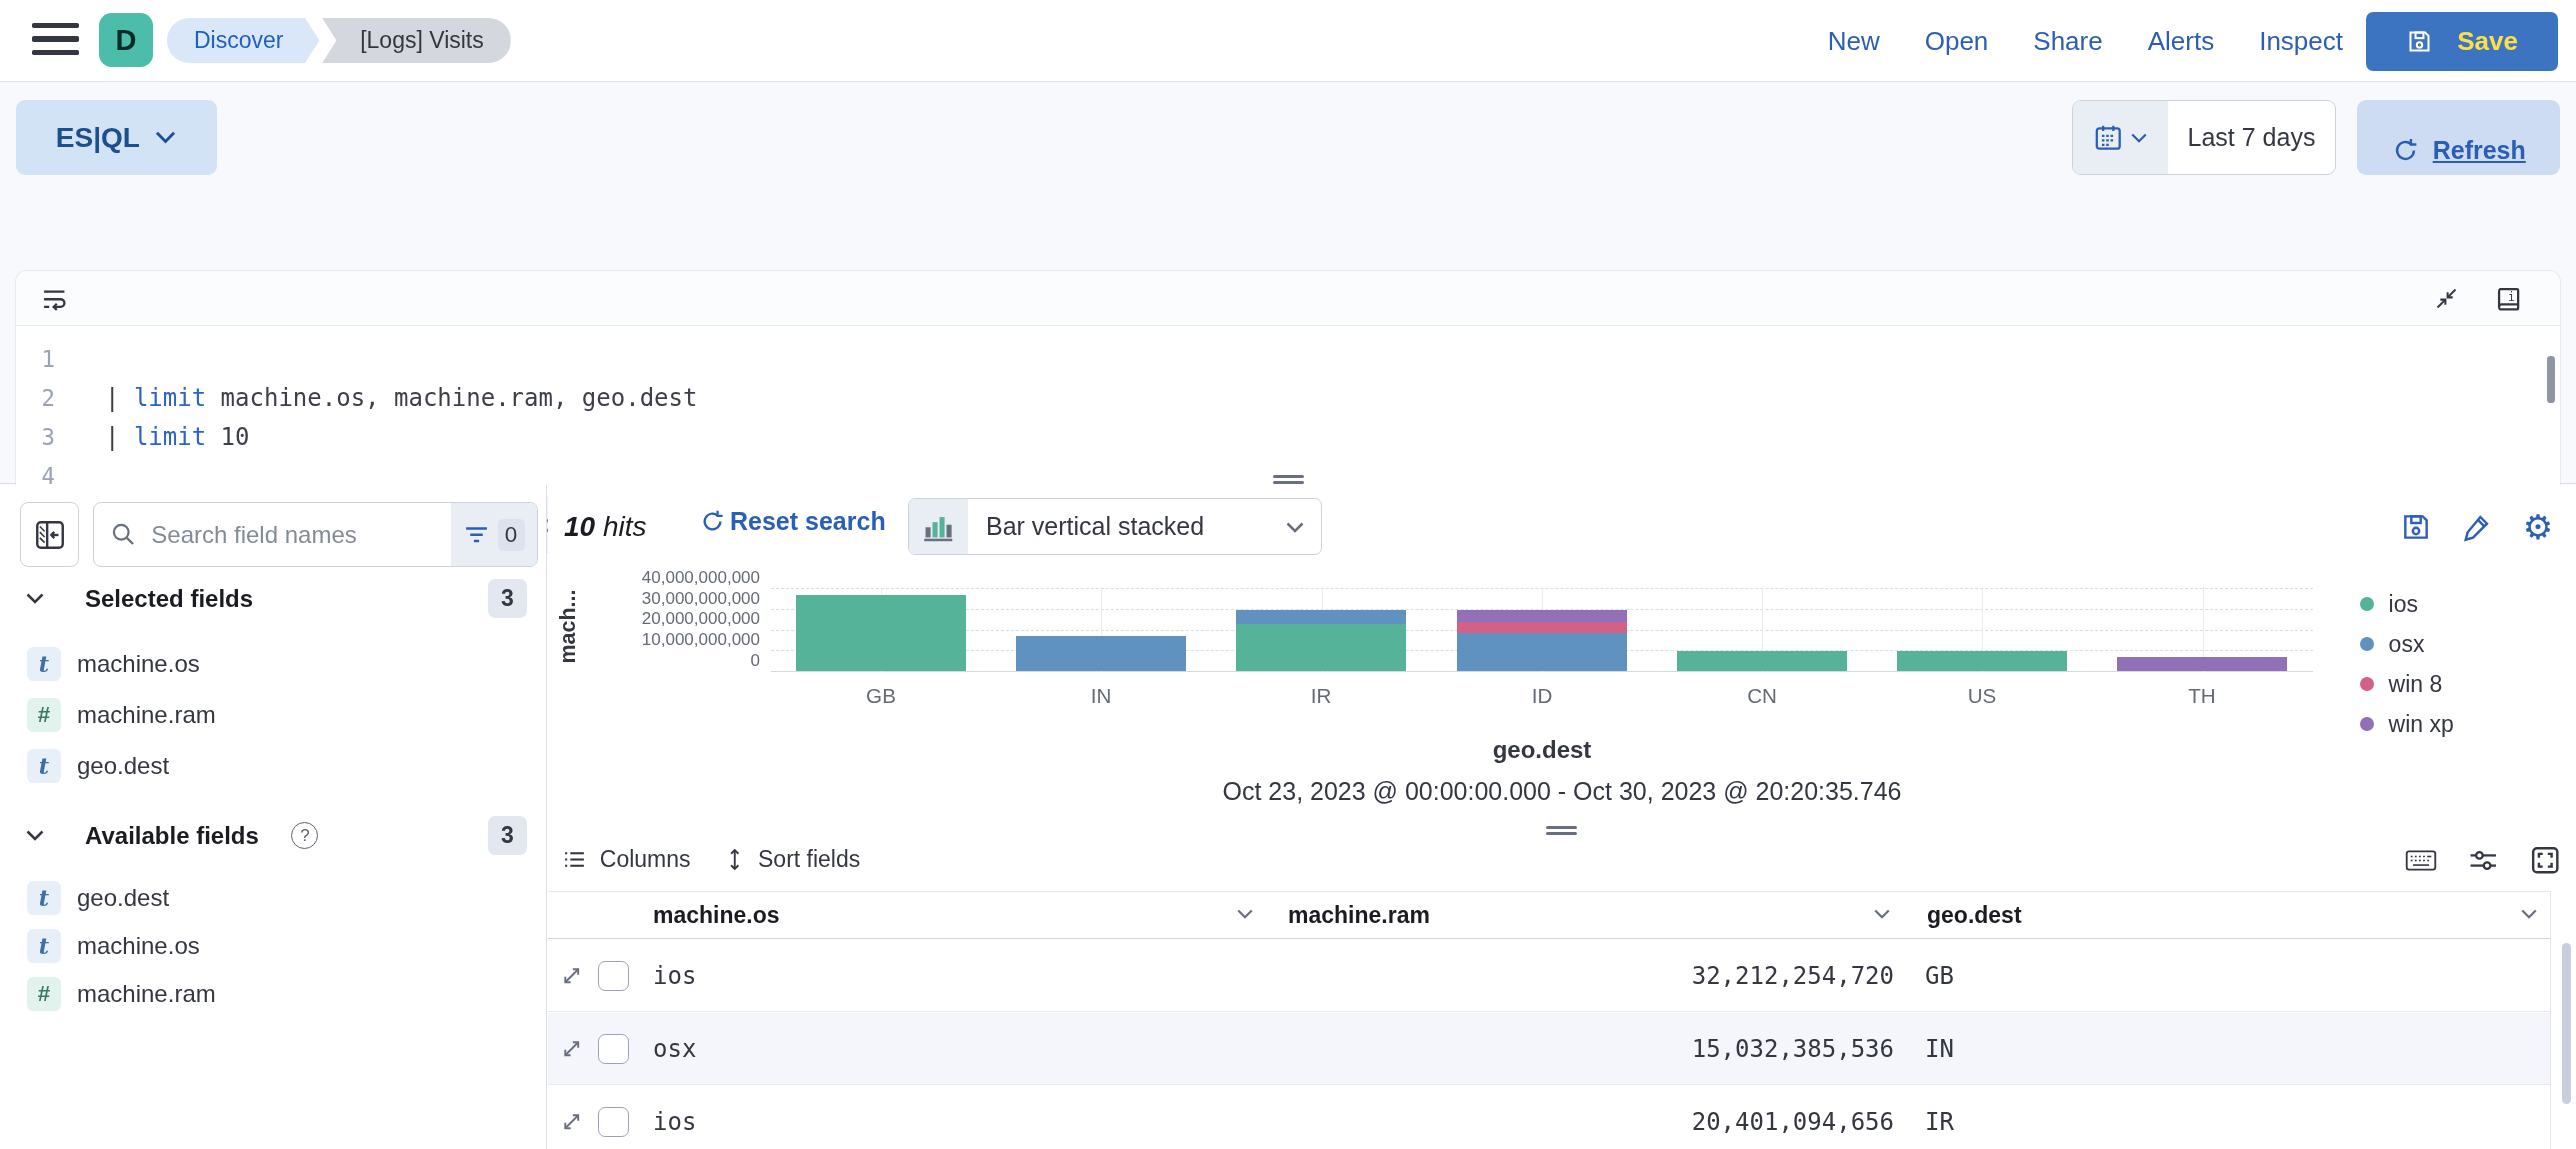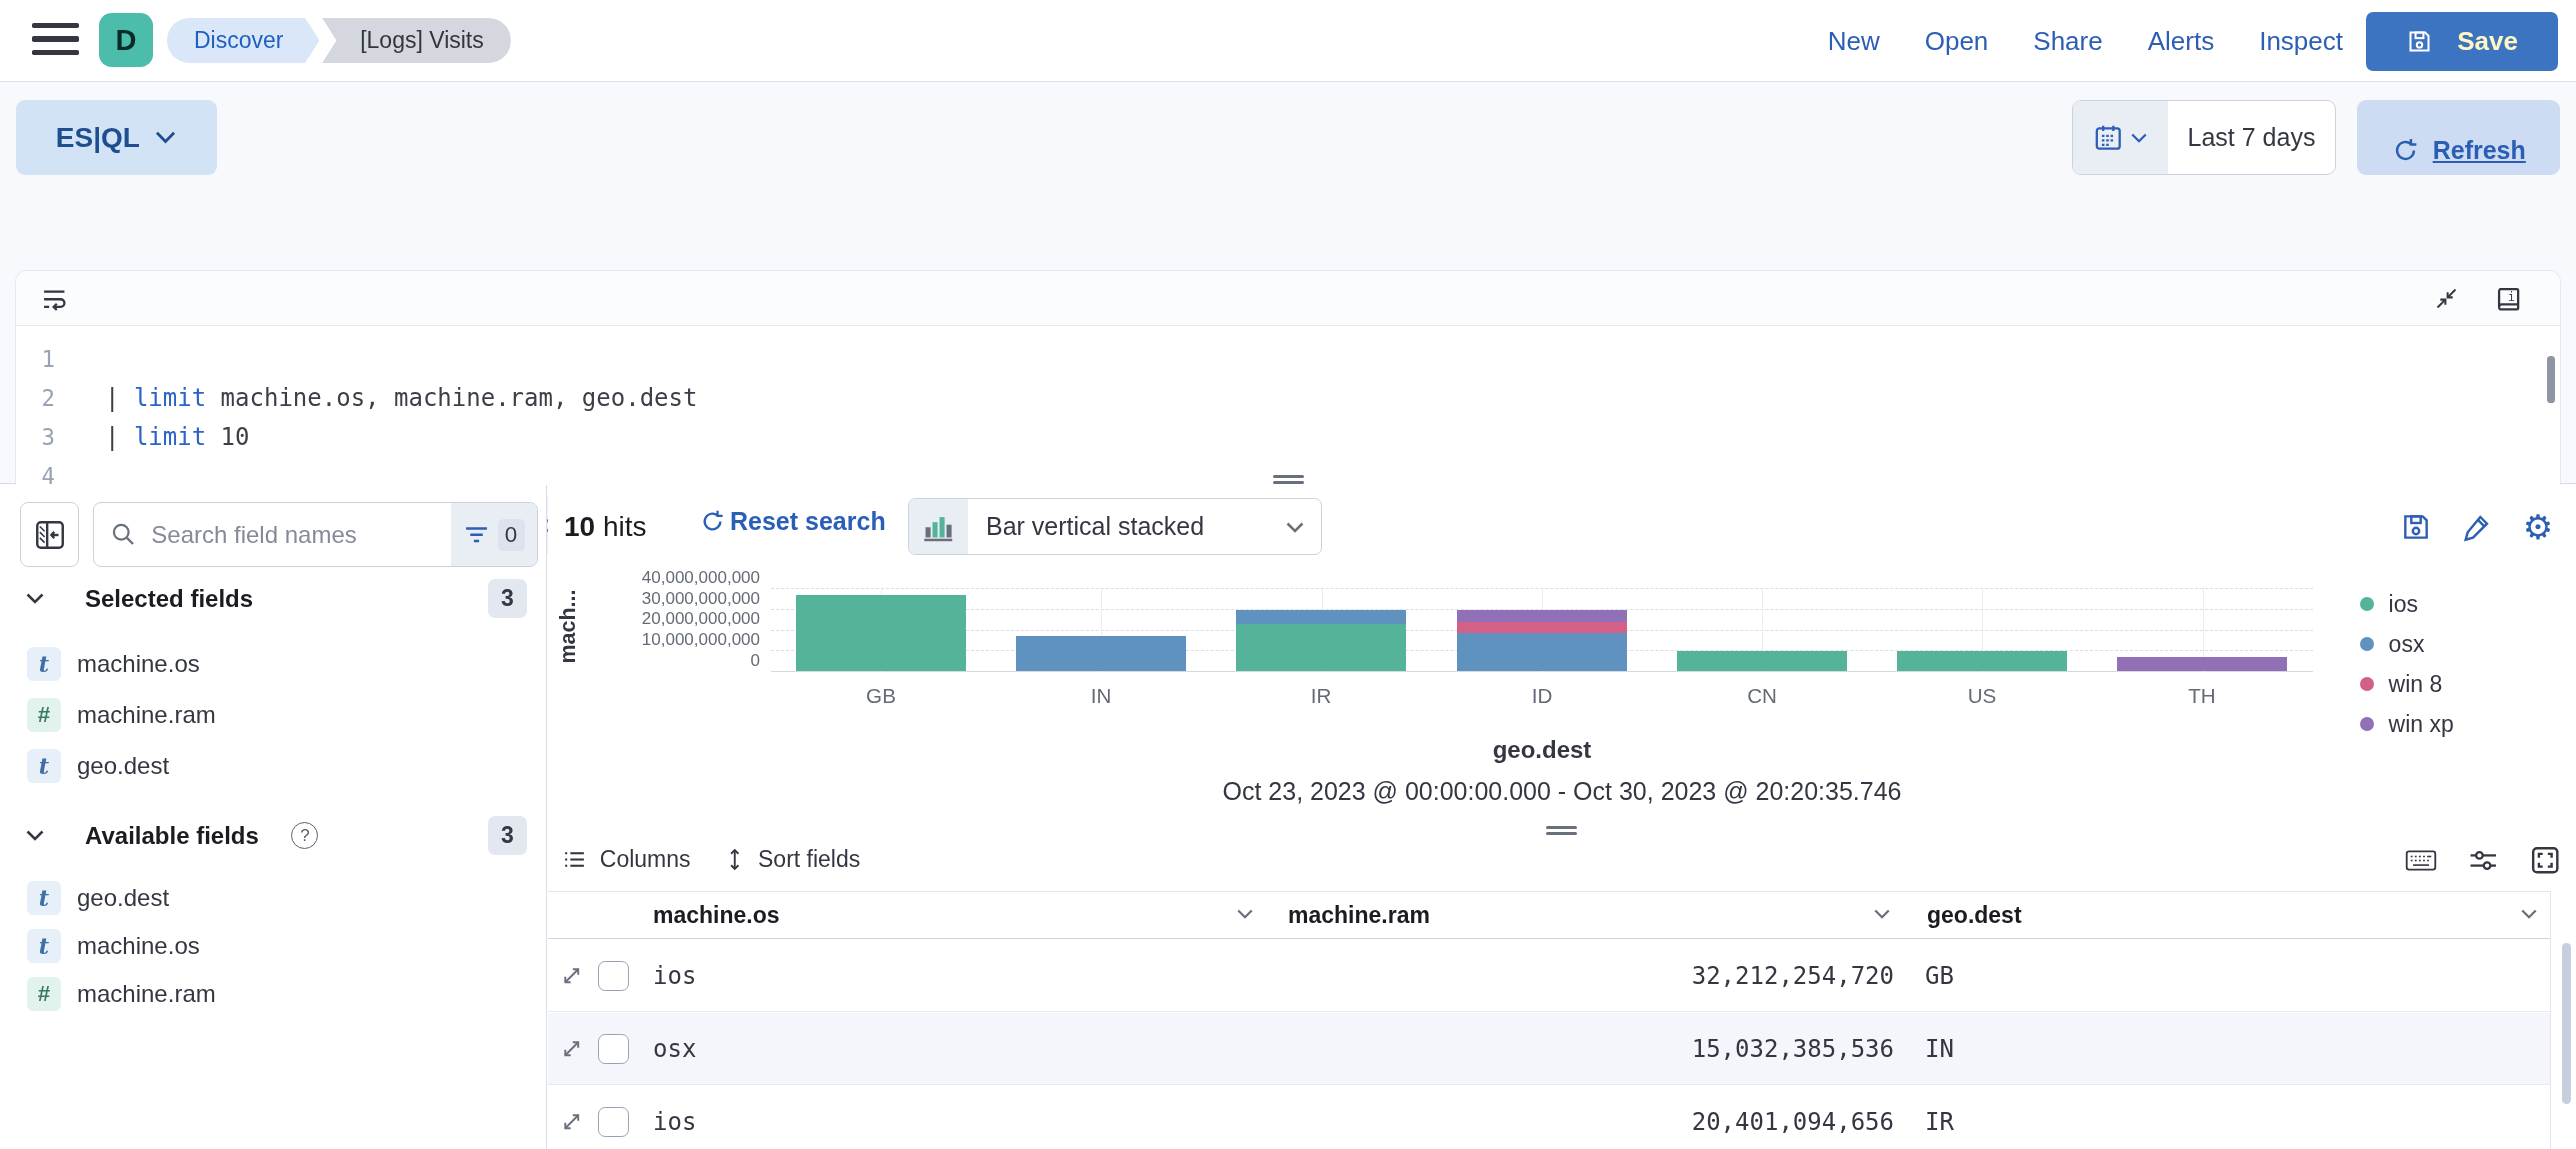--- a/index.html
+++ b/index.html
@@ -12,21 +12,21 @@
   .hamburger { position:absolute; left:32px; top:23px; width:47px; height:36px; cursor:pointer; }
   .hamburger span { display:block; width:47px; height:5.4px; background:#343741; border-radius:1.8px; margin-bottom:8px; }
   .logo-badge { position:absolute; left:99px; top:13.4px; width:54px; height:54px; border-radius:12.5px; background:#4dbdab; color:#0a2b26; font-size:29px; font-weight:bold; display:flex; align-items:center; justify-content:center; }
   .crumbs { position:absolute; left:167px; top:18px; height:45px; display:flex; align-items:center; }
   .crumb1 { height:45px; line-height:45px; padding:0 36px 0 27px; background:#d9e7f8; color:#1f5fc0; font-size:23px; border-radius:22.4px 0 0 22.4px;
             clip-path:polygon(0 0, calc(100% - 14.3px) 0, 100% 50%, calc(100% - 14.3px) 100%, 0 100%); }
   .crumb2 { height:45px; line-height:45px; padding:0 27px 0 38px; background:#d4d7de; color:#33363d; font-size:23px; border-radius:0 22.4px 22.4px 0; margin-left:2.7px;
             clip-path:polygon(0 0, 100% 0, 100% 100%, 0 100%, 14.3px 50%); }
   .top-links { position:absolute; right:233px; top:0; height:82px; display:flex; align-items:center; gap:45px; }
   .top-link { color:#2d5eb5; font-size:26px; cursor:pointer; }
-  .save-btn { position:absolute; right:18px; top:11.7px; width:192px; height:59px; background:#3d74c2; border-radius:7.2px; color:#fef9c3; font-size:26px; font-weight:600; display:flex; align-items:center; justify-content:center; gap:24px; cursor:pointer; }
+  .save-btn { position:absolute; right:18px; top:11.7px; width:192px; height:59px; background:#3d74c2; border-radius:7.2px; color:#fde047; font-size:26px; font-weight:600; display:flex; align-items:center; justify-content:center; gap:24px; cursor:pointer; }
 
   
   .query-strip { position:absolute; left:0; top:82px; width:2576px; height:402px; background:#f8f9fc; border-bottom:0.9px solid #d5dae3; }
   .esql-btn { position:absolute; left:16px; top:18px; width:201px; height:75px; background:#d3e3f6; border-radius:9px; display:flex; align-items:center; justify-content:center; gap:14.3px; color:#1d4e8f; font-size:28px; font-weight:bold; cursor:pointer; }
   .datepicker { position:absolute; right:240px; top:18px; width:264px; height:75px; background:#fff; border:0.9px solid #cbd2dc; border-radius:9px; display:flex; overflow:hidden; }
   .datepicker .cal-seg { width:95px; background:#e9edf4; display:flex; align-items:center; justify-content:center; gap:7.2px; cursor:pointer; }
   .datepicker .range-lbl { flex:1; display:flex; align-items:center; justify-content:center; font-size:25px; color:#343741; cursor:pointer; }
   .refresh-btn { position:absolute; right:16px; top:18px; width:203px; height:75px; background:#cddcf2; border-radius:9px; display:flex; align-items:center; justify-content:center; gap:12.5px; cursor:pointer; }
   .refresh-btn span { color:#2a5db4; font-size:25px; font-weight:bold; text-decoration:underline;margin-top:25px; }
 
@@ -65,21 +65,21 @@
   .field-row { position:absolute; left:0; width:547px; height:39px; display:flex; align-items:center; cursor:pointer; }
   .tok { width:34px; height:34px; border-radius:6.3px; margin-left:27px; display:flex; align-items:center; justify-content:center; font-size:22.4px; }
   .tok-t { background:#e7f0f9; color:#3f6fa3; font-family:"DejaVu Serif", serif; font-style:italic; font-weight:bold; }
   .tok-n { background:#e2f2ec; color:#3a7a65; font-weight:bold; }
   .field-name { margin-left:16px; font-size:24px; color:#343741; }
 
   .main { position:absolute; left:548px; top:485px; width:2028px; height:664px; background:#fff; }
 
   
   .hits-row { position:absolute; left:0; top:13.4px; width:100%; height:59px; }
-  .hits-label { position:absolute; left:16px; top:12.5px; font-size:28px; color:#1a1c21; }
+  .hits-label { position:absolute; left:16px; top:12.5px; font-size:28px; color:#1a1c21;font-style:italic; }
   .hits-label b { font-weight:bold; }
   .reset-search { position:absolute; left:151px; top:9px; display:flex; align-items:center; gap:4px; cursor:pointer; }
   .reset-search span { color:#2a5fb8; font-size:25px; font-weight:600; }
   .chart-select { position:absolute; left:360px; top:0; width:414px; height:57px; border:0.9px solid #cbd2dc; border-radius:7.2px; background:#fff; display:flex; align-items:center; overflow:hidden; cursor:pointer; }
   .chart-select .icon-seg { width:59px; height:100%; background:#e9edf4; display:flex; align-items:center; justify-content:center; }
   .chart-select .lbl { margin-left:18px; font-size:25px; color:#343741; }
   .chart-select .chev { margin-left:auto; margin-right:16px; }
   .panel-icons { position:absolute; right:20px; top:10.8px; display:flex; gap:25px; }
   .panel-icons .pi { width:36px; height:36px; display:flex; align-items:center; justify-content:center; cursor:pointer; }
 

